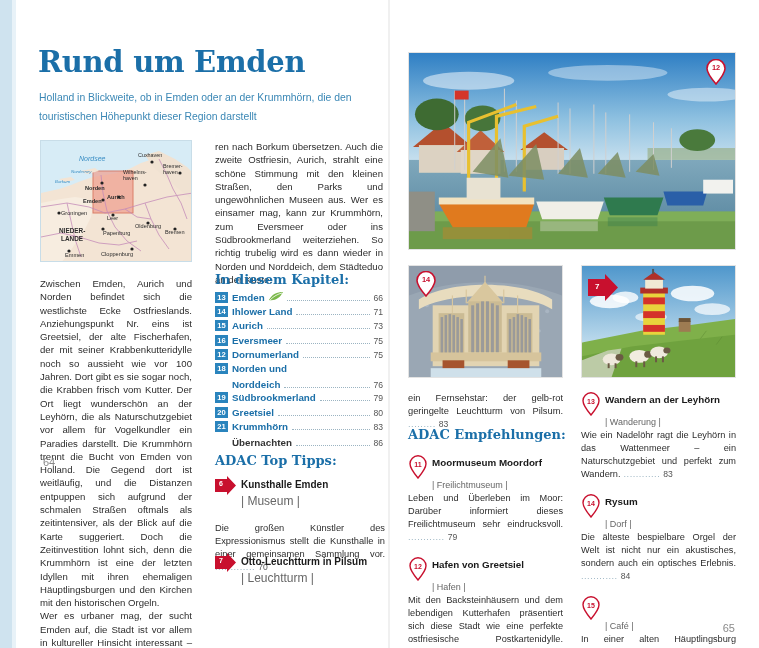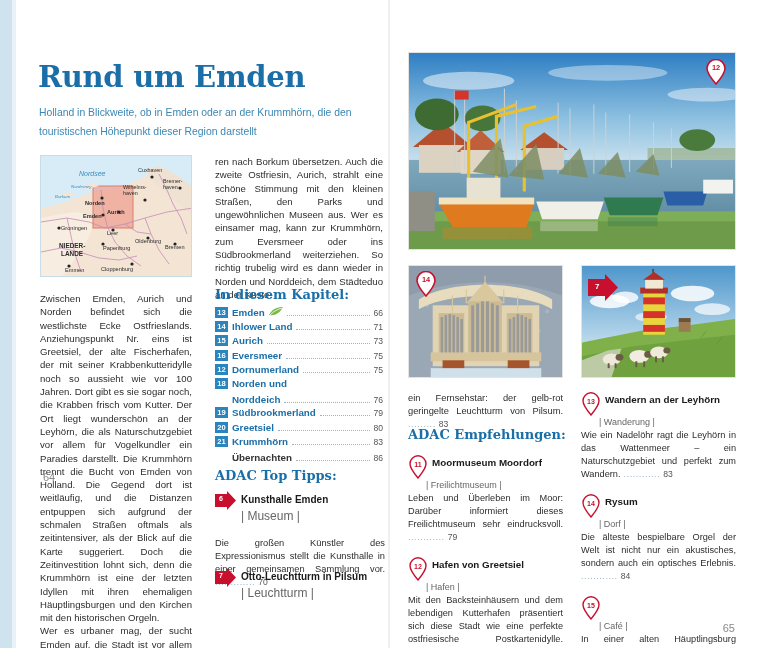--- a/index.html
+++ b/index.html
@@ -20,21 +20,21 @@
     width: 12px; height: 648px;
     background: #cfe3ef;
   }
   .edge-band-inner {
     position: absolute; left: 12px; top: 0;
     width: 4px; height: 648px;
     background: #e8f2f8;
   }
   
   .left-page {
-    position: absolute; left: 16px; top: 15px;
+    position: absolute; left: 16px; top: 0;
     width: 367px; height: 482px;
     padding: 0;
   }
   .page-title {
     position: absolute; left: 22px; top: 45px;
     font-family: "DejaVu Serif", "Liberation Serif", serif;
     font-weight: bold;
     font-size: 29px;
     color: #1b6fa8;
     letter-spacing: -0.3px;
@@ -213,21 +213,21 @@
   .emp-pin {
     position: relative; width: 20px; height: 24px;
     flex: 0 0 auto; margin-right: 4px;
   }
   .emp-pin .pin-num { top: 3px; width: 20px; font-size: 7px; }
   .emp-title {
     font-size: 9.8px; font-weight: bold; color: #1a1a1a;
     line-height: 12px; padding-top: 2px;
   }
   .emp-cat {
-    font-size: 9px; color: #666666; margin-left: 18px; line-height: 13px;
+    font-size: 9px; color: #666666; margin-left: 24px; line-height: 13px;
   }
   .emp-body {
     font-size: 9.2px; line-height: 13px; color: #2d2d2d;
     text-align: justify;
   }
   .folio {
     position: absolute; bottom: 14px;
     font-size: 11px; color: #8a8a8a;
   }
   .folio-left { left: 27px; }

